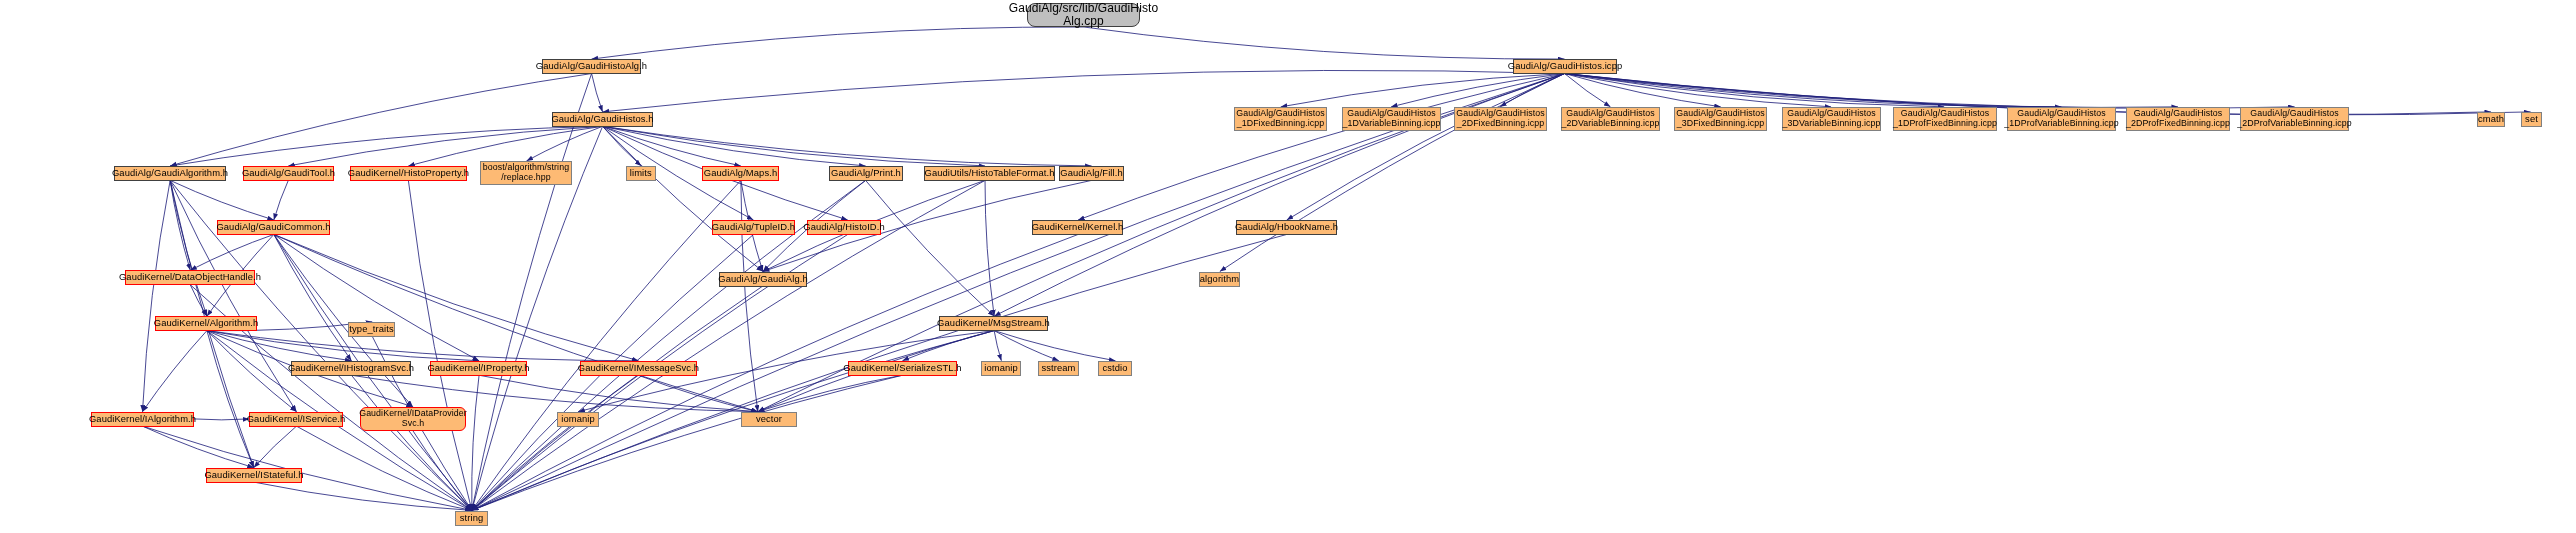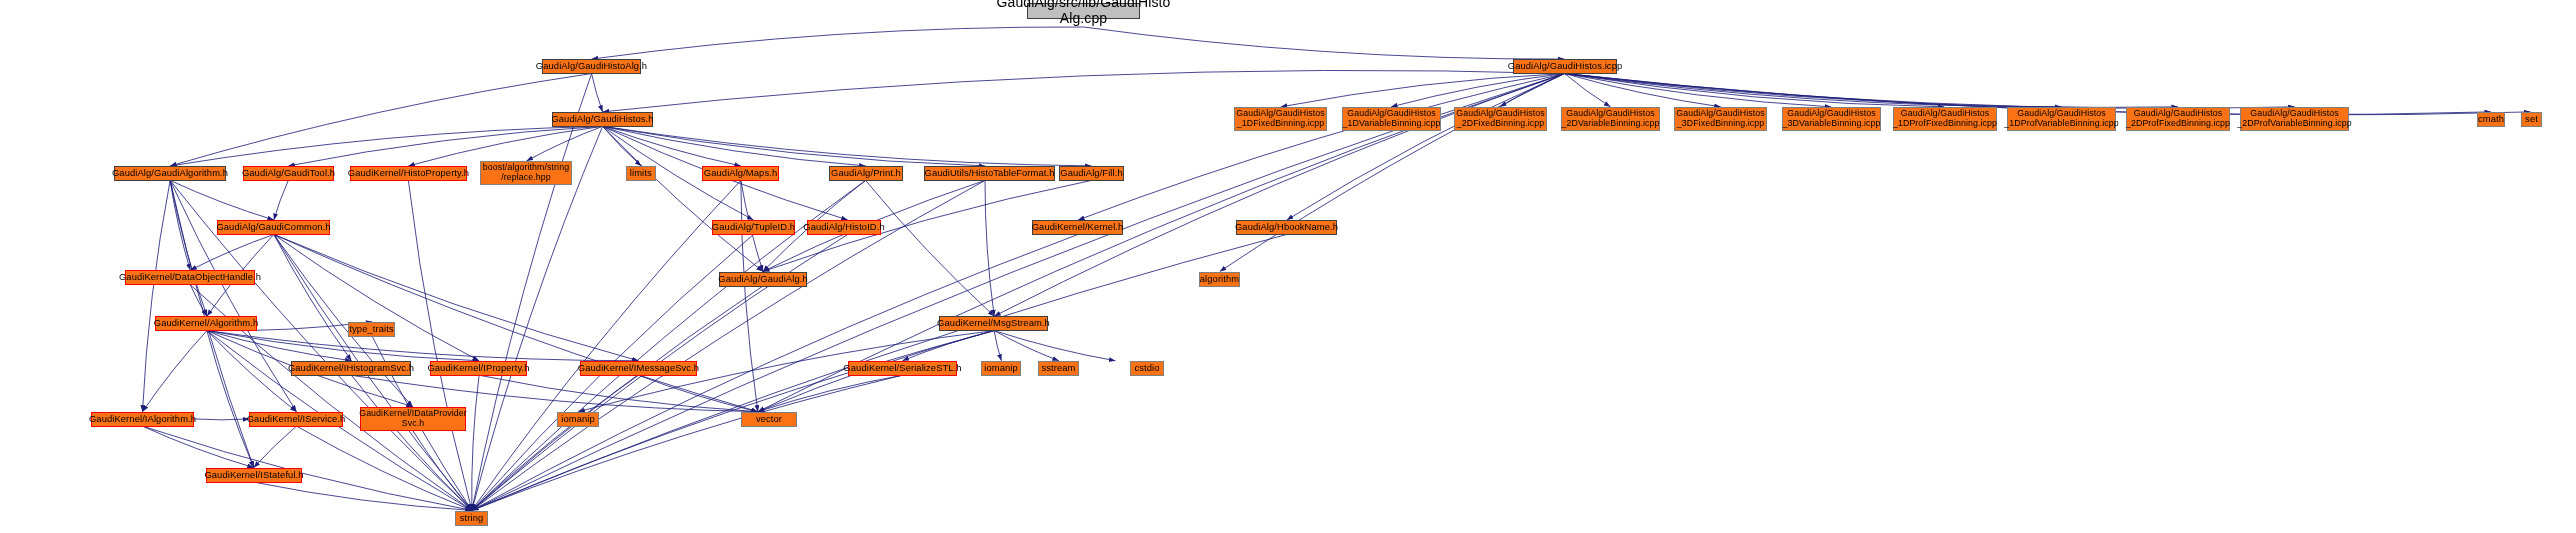--- a/index.html
+++ b/index.html
@@ -26,21 +26,21 @@
   }
   .node {
     position: absolute;
     box-sizing: border-box;
     display: flex;
     align-items: center;
     justify-content: center;
     text-align: center;
     line-height: 1.12;
     color: #000000;
-    background: #f97316;
+    background: #fdba74;
     border: 0.6px solid #808080;
     font-size: 9.4px;
     letter-spacing: 0.1px;
     white-space: pre-line;
     padding: 0.6px 2.5px;
     z-index: 5;
   }
   .node.dark {
     border: 0.6px solid #404040;
   }
@@ -162,21 +162,21 @@
         <path d="M1581,526 Q1155.49,639.915 750,812" fill="none" stroke="#1f1f7a" stroke-width="1.3" marker-end="url(#arrow)"></path>
         <path d="M1435,597 Q1317.97,617.95 1205,655" fill="none" stroke="#1f1f7a" stroke-width="1.3" marker-end="url(#arrow)"></path>
         <path d="M1435,597 Q1084.975,680.525 750,812" fill="none" stroke="#1f1f7a" stroke-width="1.3" marker-end="url(#arrow)"></path>
         <path d="M1714.5,373 Q1216.885,558.7425 750,812" fill="none" stroke="#1f1f7a" stroke-width="1.3" marker-end="url(#arrow)"></path>
         <path d="M2046.5,373 Q1382.885,547.1225 750,812" fill="none" stroke="#1f1f7a" stroke-width="1.3" marker-end="url(#arrow)"></path>
         <path d="M649,287 Q681.125,553.035 750,812" fill="none" stroke="#1f1f7a" stroke-width="1.3" marker-end="url(#arrow)"></path>
         <path d="M591.5,535 Q661.055,679.0475 750,812" fill="none" stroke="#1f1f7a" stroke-width="1.3" marker-end="url(#arrow)"></path>
       </g>
   </svg>
   <div id="nodes">
-      <div class="node root" style="left: 1027px; top: 3.1px; width: 113px; height: 16px; font-size: 14px;">GaudiAlg/src/lib/GaudiHisto
+      <div class="node root" style="left: 1027px; top: 3.1px; width: 113px; height: 24px; font-size: 12px; border-radius: 8px;">GaudiAlg/src/lib/GaudiHisto
 Alg.cpp</div>
       <div class="node dark" style="left: 542px; top: 59px; width: 99px; height: 14.5px;">GaudiAlg/GaudiHistoAlg.h</div>
       <div class="node dark" style="left: 1513px; top: 59px; width: 104px; height: 14.5px;">GaudiAlg/GaudiHistos.icpp</div>
       <div class="node dark" style="left: 552px; top: 112px; width: 101px; height: 14.5px;">GaudiAlg/GaudiHistos.h</div>
       <div class="node plain" style="left: 1234px; top: 107px; width: 93px; height: 24px; font-size: 8.8px;">GaudiAlg/GaudiHistos
 _1DFixedBinning.icpp</div>
       <div class="node plain" style="left: 1342px; top: 107px; width: 99px; height: 24px; font-size: 8.8px;">GaudiAlg/GaudiHistos
 _1DVariableBinning.icpp</div>
       <div class="node plain" style="left: 1454px; top: 107px; width: 93px; height: 24px; font-size: 8.8px;">GaudiAlg/GaudiHistos
 _2DFixedBinning.icpp</div>
@@ -216,24 +216,24 @@
       <div class="node plain" style="left: 1199px; top: 272px; width: 41px; height: 14.5px;">algorithm</div>
       <div class="node red" style="left: 155px; top: 316px; width: 102px; height: 14.5px;">GaudiKernel/Algorithm.h</div>
       <div class="node plain" style="left: 348px; top: 322px; width: 47px; height: 14.5px;">type_traits</div>
       <div class="node dark" style="left: 939px; top: 316px; width: 109px; height: 14.5px;">GaudiKernel/MsgStream.h</div>
       <div class="node dark" style="left: 291px; top: 361px; width: 120px; height: 14.5px;">GaudiKernel/IHistogramSvc.h</div>
       <div class="node red" style="left: 430px; top: 361px; width: 97px; height: 14.5px;">GaudiKernel/IProperty.h</div>
       <div class="node red" style="left: 580px; top: 361px; width: 117px; height: 14.5px;">GaudiKernel/IMessageSvc.h</div>
       <div class="node red" style="left: 848px; top: 361px; width: 109px; height: 14.5px;">GaudiKernel/SerializeSTL.h</div>
       <div class="node plain" style="left: 981px; top: 361px; width: 40px; height: 14.5px;">iomanip</div>
       <div class="node plain" style="left: 1038px; top: 361px; width: 41px; height: 14.5px;">sstream</div>
-      <div class="node plain" style="left: 1098px; top: 361px; width: 34px; height: 14.5px; margin-left: 32px;">cstdio</div>
+      <div class="node plain" style="left: 1098px; top: 361px; width: 34px; height: 14.5px;">cstdio</div>
       <div class="node red" style="left: 91px; top: 412px; width: 103px; height: 14.5px;">GaudiKernel/IAlgorithm.h</div>
       <div class="node red" style="left: 249px; top: 412px; width: 94px; height: 14.5px;">GaudiKernel/IService.h</div>
-      <div class="node red" style="left: 360px; top: 407px; width: 106px; height: 24px; font-size: 8.8px;">GaudiKernel/IDataProvider
+      <div class="node red" style="left: 360px; top: 407px; width: 106px; height: 24px; font-size: 8.8px; border-radius: 6px;">GaudiKernel/IDataProvider
 Svc.h</div>
       <div class="node plain" style="left: 557px; top: 412px; width: 42px; height: 14.5px;">iomanip</div>
       <div class="node plain" style="left: 741px; top: 412px; width: 56px; height: 14.5px;">vector</div>
       <div class="node red" style="left: 206px; top: 468px; width: 96px; height: 14.5px;">GaudiKernel/IStateful.h</div>
       <div class="node plain" style="left: 455px; top: 511px; width: 33px; height: 14.5px;">string</div>
     </div>
 </div>
 
 
 </body></html>

